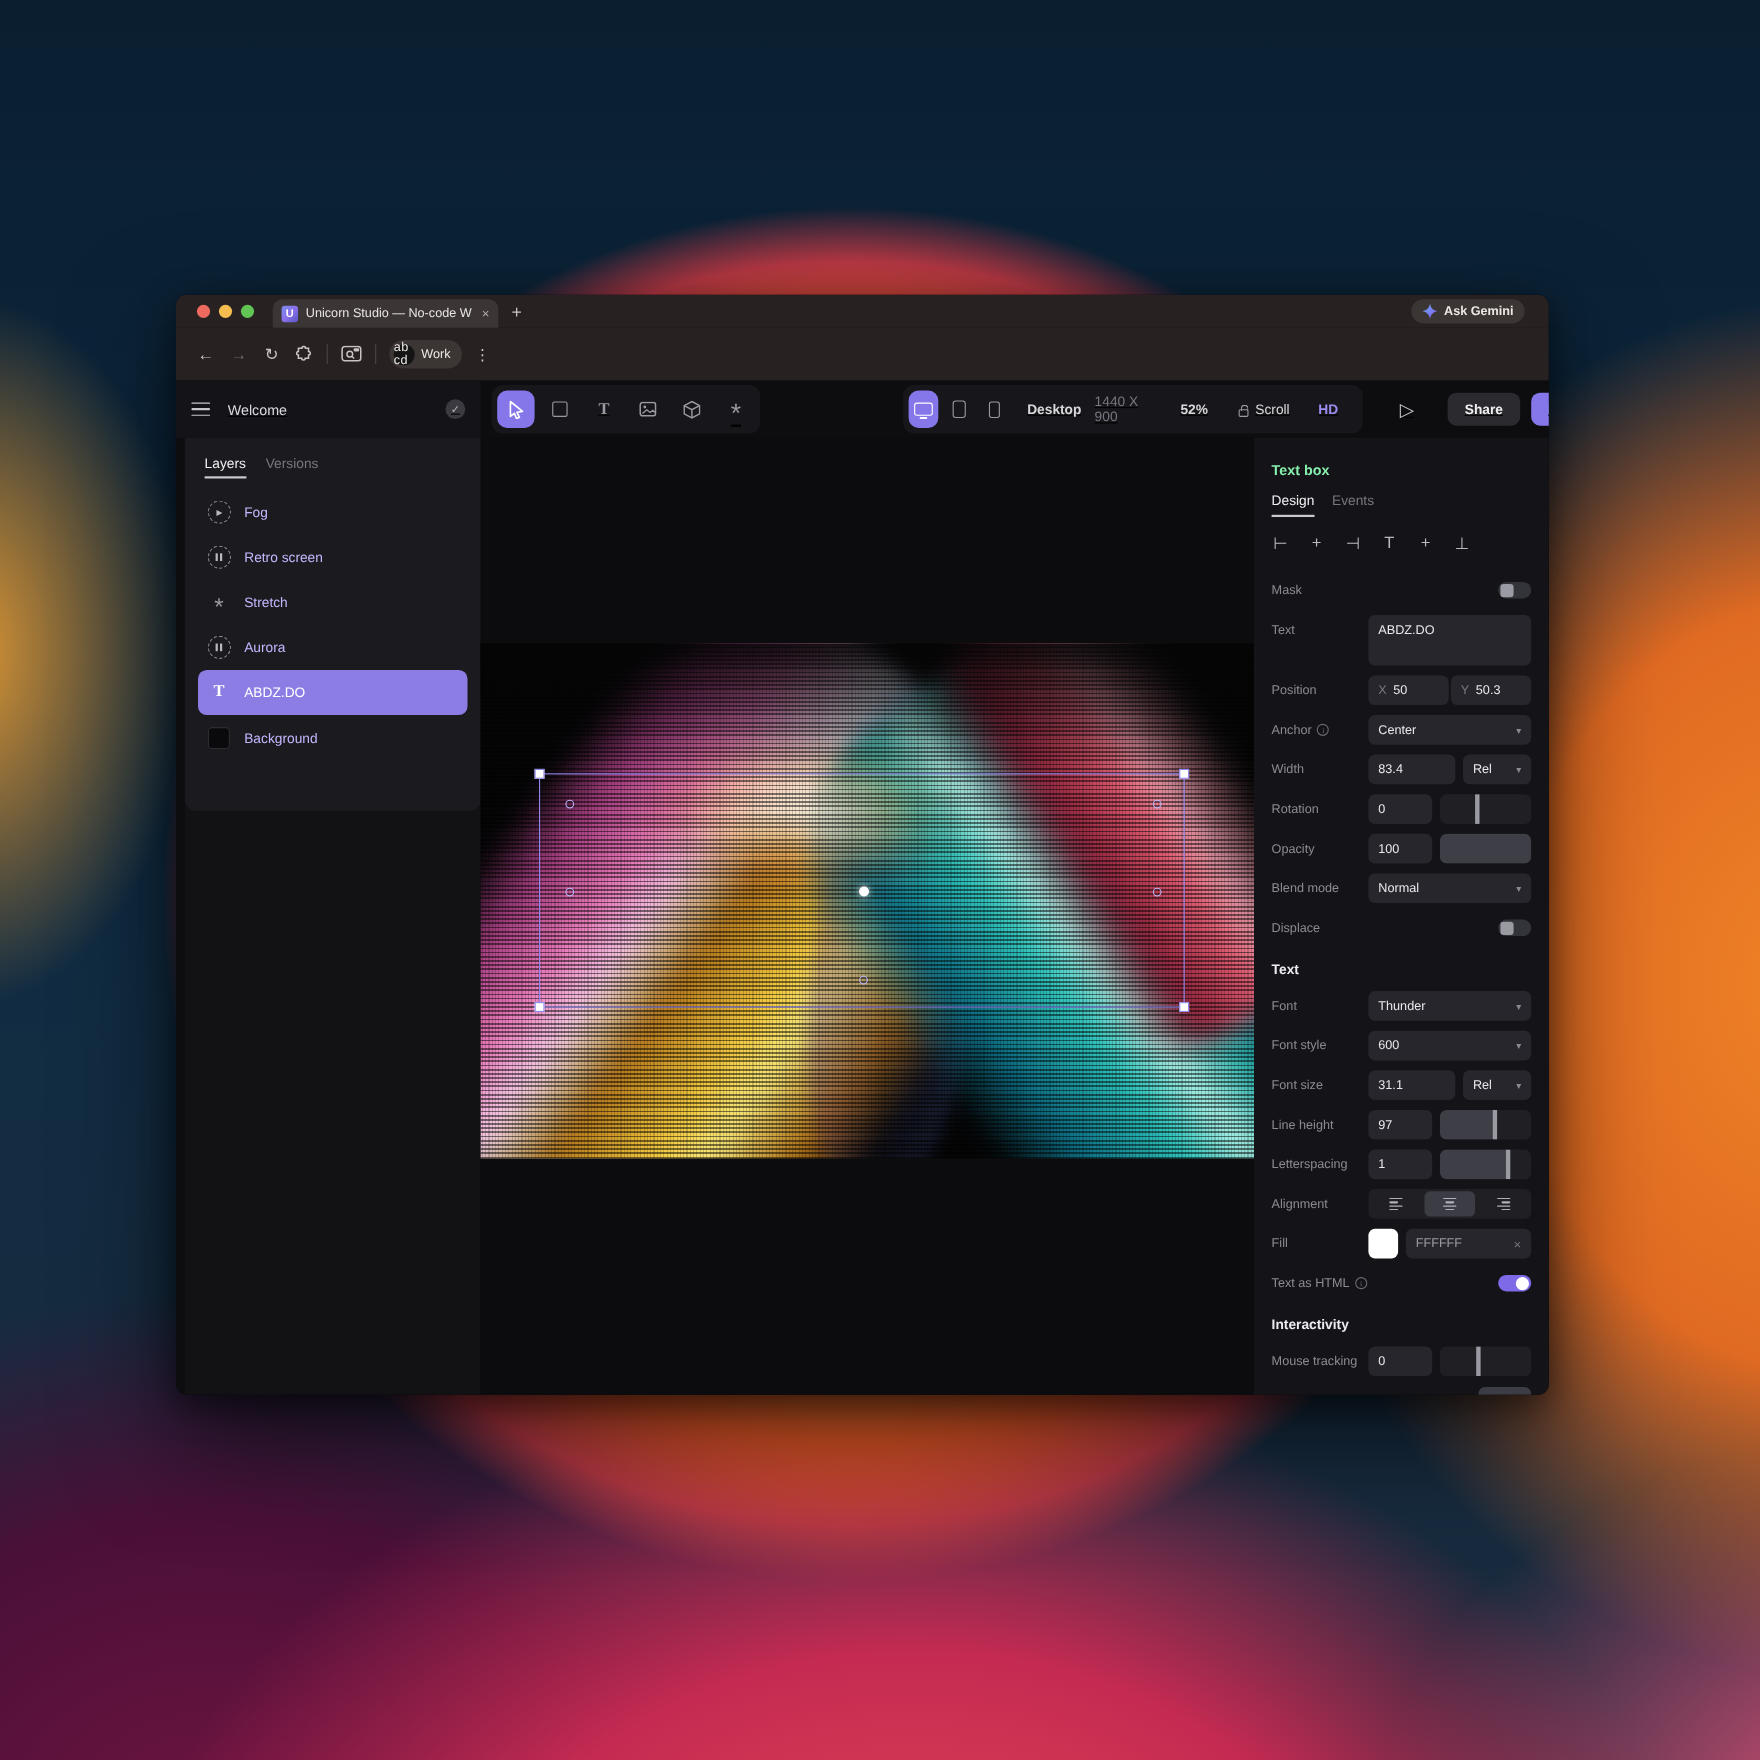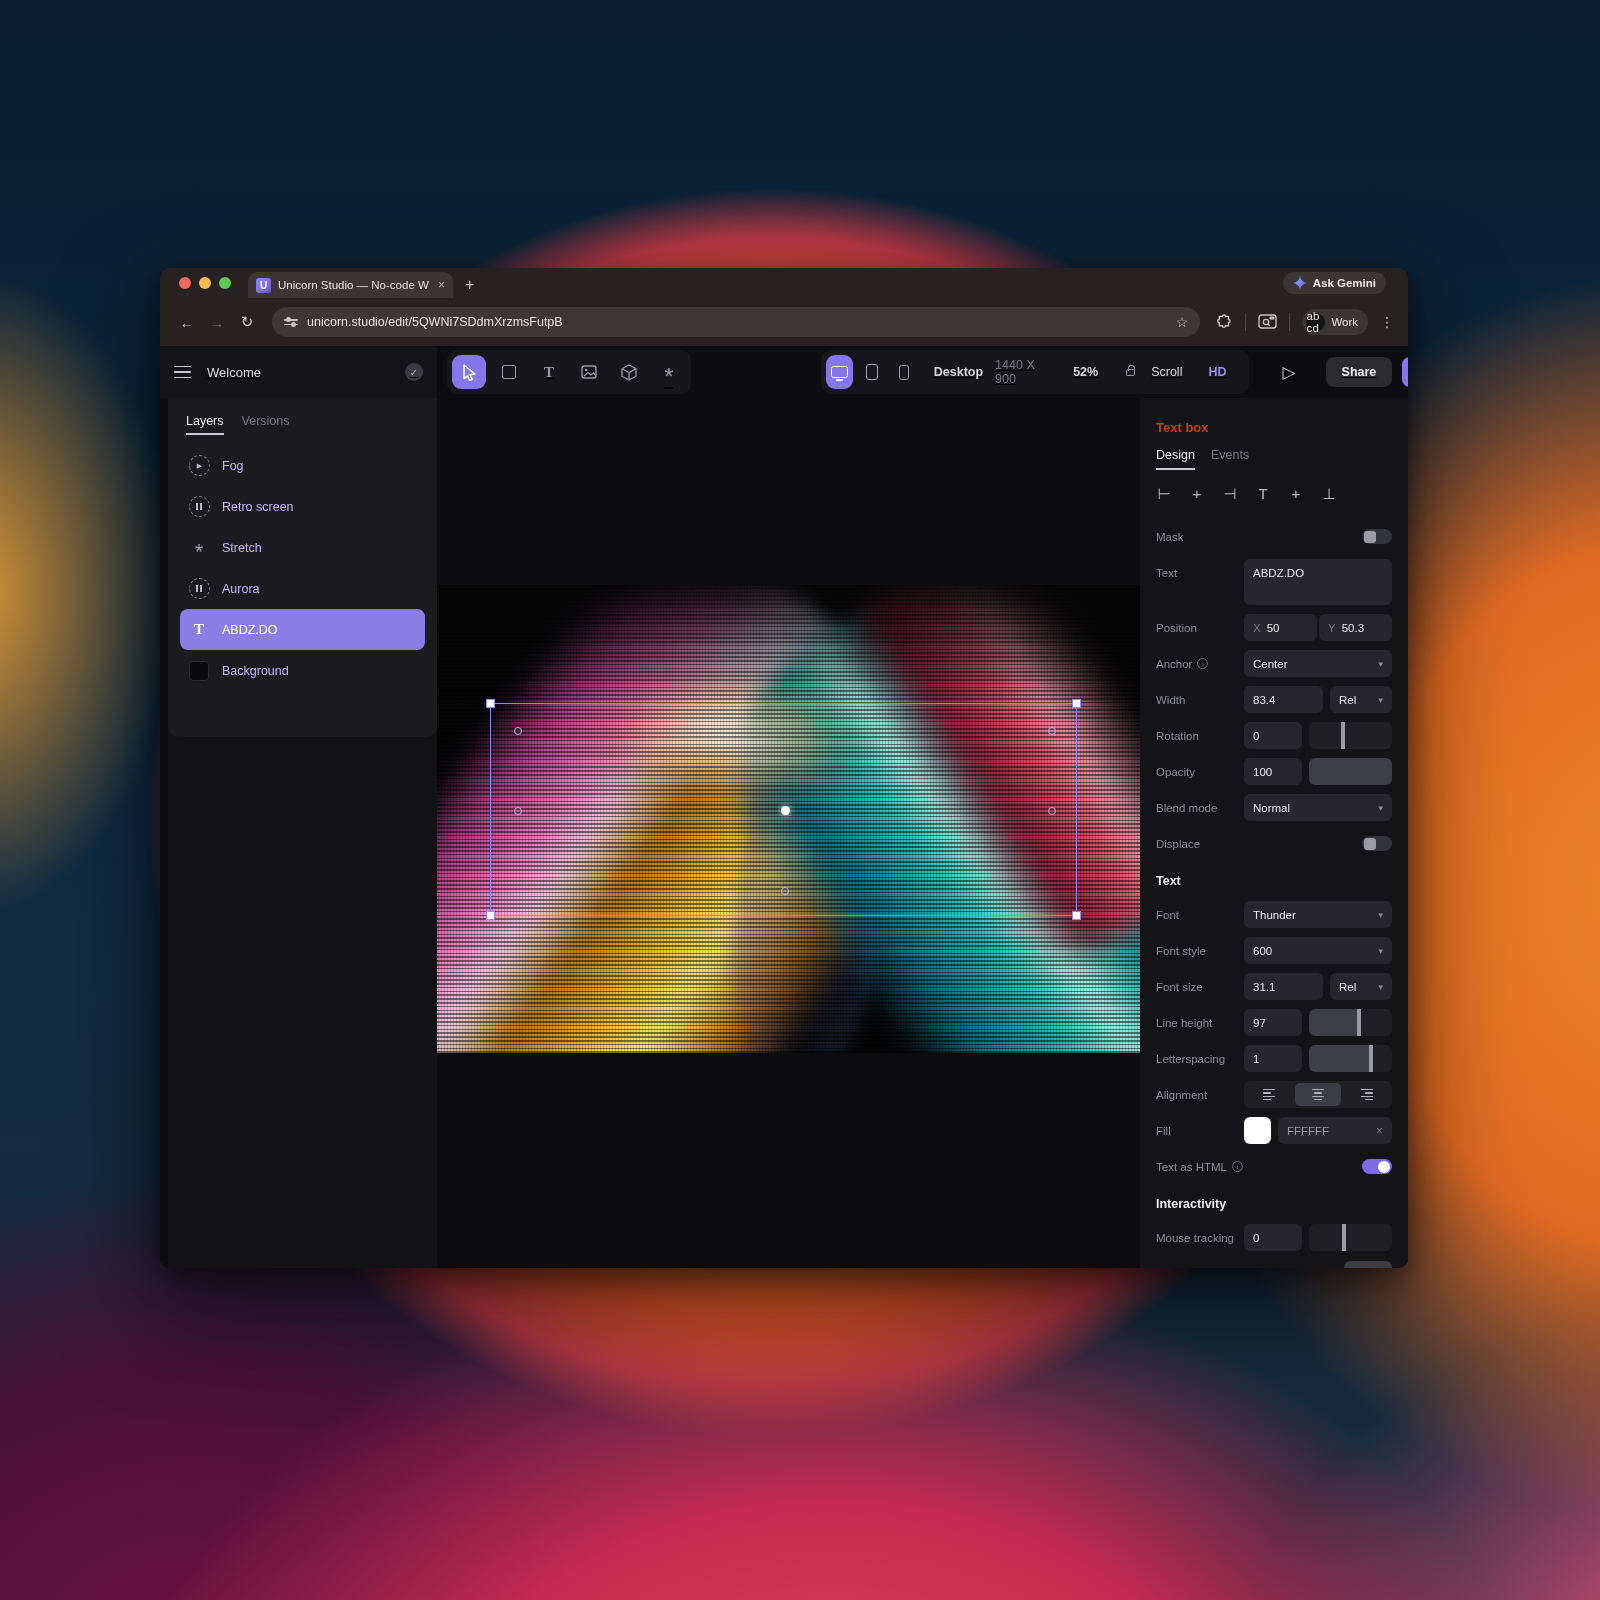--- a/index.html
+++ b/index.html
@@ -79,21 +79,21 @@
   .device-group{ display:flex; align-items:center; gap:6px; background:#17171b; border-radius:10px; padding:5px 14px 5px 5px; margin-left:130px; }
   .dev{ width:34px; height:34px; border-radius:9px; display:flex; align-items:center; justify-content:center; color:#9a9aa2; }
   .dev.selected{ background:#8577ea; color:#fff; }
   .ic-monitor{ width:17px; height:12px; border:1.6px solid currentColor; border-radius:2.5px; position:relative; }
   .ic-monitor::after{ content:""; position:absolute; left:4px; right:4px; bottom:-4px; height:1.6px; background:currentColor; border-radius:1px; }
   .ic-tablet{ width:12px; height:16px; border:1.6px solid currentColor; border-radius:3px; }
   .ic-phone{ width:10px; height:15px; border:1.5px solid currentColor; border-radius:2.5px; }
   .dev-label{ font-size:12.5px; color:#d8d8dc; font-weight:bold; margin-left:10px; }
   .dev-size{ font-size:12.5px; color:#77777e; margin-left:6px; }
   .zoom-label{ font-size:12.5px; color:#d8d8dc; font-weight:bold; margin-left:22px; }
-  .scroll-wrap{ display:flex; align-items:flex-start; gap:16px; margin-left:22px; }
+  .scroll-wrap{ display:flex; align-items:flex-end; gap:6px; margin-left:22px; }
   .ic-lock{ width:9px; height:7px; border:1.3px solid #9a9aa2; border-radius:1.5px; position:relative; margin-top:4px; }
   .ic-lock::before{ content:""; position:absolute; left:1px; top:-5px; width:5px; height:5px; border:1.3px solid #9a9aa2; border-bottom:none; border-radius:4px 4px 0 0; }
   .scroll-label{ font-size:12.5px; color:#d8d8dc; }
   .hd-label{ font-size:12.5px; font-weight:bold; color:#9a8cf0; margin-left:20px; margin-right:8px; }
   .play-btn{ font-size:17px; color:#c6c6cc; margin-left:34px; }
   .share-btn{ margin-left:30px; background:#2a2a2f; border-radius:8px; padding:8px 16px; font-size:12.5px; color:#f0f0f3; font-weight:bold; }
   .export-btn{ margin-left:10px; background:#8577ea; border-radius:8px; padding:8px 15px; font-size:12.5px; color:#ffffff; font-weight:bold; }
 
   
   .sidebar{ position:absolute; left:8px; top:52px; bottom:0; width:269px; background:#121215; }
@@ -142,21 +142,21 @@
   .selection{ position:absolute; left:53px; top:305px; width:587px; height:213px;
     border:1.2px solid #8f88ef; }
   .handle{ position:absolute; width:9px; height:9px; background:#fff; border:1.2px solid #8f88ef; }
   .h-tl{ left:-5px; top:-5px; } .h-tr{ right:-5px; top:-5px; }
   .h-bl{ left:-5px; bottom:-5px; } .h-br{ right:-5px; bottom:-5px; }
   .ctrl-dot{ position:absolute; width:8px; height:8px; border:1.3px solid #b9b4f5; border-radius:50%; }
   .center-dot{ position:absolute; width:9px; height:9px; background:#fff; border-radius:50%; box-shadow:0 0 6px rgba(255,255,255,.8); }
 
   
   .inspector{ position:absolute; right:0; top:52px; bottom:0; width:268px; background:#141418; padding:22px 16px; overflow:hidden; }
-  .insp-title{ font-size:13px; font-weight:bold; color:#c2410c; }
+  .insp-title{ font-size:13px; font-weight:bold; color:#86efac; }
   .insp-tabs{ display:flex; gap:16px; margin-top:13px; }
   .insp-tab{ font-size:12.5px; color:#77777e; padding-bottom:6px; }
   .insp-tab.active{ color:#f0f0f3; border-bottom:2px solid #c9c9cf; }
   .align-iconrow{ display:flex; gap:17px; margin:15px 0 20px; color:#b9b9c0; font-size:15px; }
   .align-iconrow span{ width:16px; text-align:center; }
 
   .row{ display:flex; align-items:center; margin-bottom:9px; min-height:27px; }
   .row .lbl{ width:88px; font-size:11.5px; color:#8b8b93; flex:none; display:flex; align-items:center; gap:5px; }
   .row .ctrl{ flex:1; display:flex; align-items:center; gap:7px; }
   .info-i{ width:11px; height:11px; border:1px solid #6a6a72; border-radius:50%; color:#6a6a72; font-size:7px;
@@ -229,28 +229,20 @@
         <path d="M7 0 C7.6 4 10 6.4 14 7 C10 7.6 7.6 10 7 14 C6.4 10 4 7.6 0 7 C4 6.4 6.4 4 7 0 Z" fill="url(#gg)"></path>
       </svg>
       <span>Ask Gemini</span>
     </div>
   </div>
 
   <div class="urlbar">
     <span class="nav-ic">←</span>
     <span class="nav-ic dim">→</span>
     <span class="nav-ic">↻</span>
-    <div class="omnibox">
-      <span class="omni-tune">
-          <i></i>
-          <i></i>
-        </span>
-      <span class="url-text">unicorn.studio/edit/5QWNi7SDdmXrzmsFutpB</span>
-      <span class="star">☆</span>
-    </div>
     <div class="chrome-right">
       <svg width="17" height="17" viewBox="0 0 17 17">
         <path d="M6.5 2.5 a1.6 1.6 0 0 1 3.2 0 h2.8 v3 a1.6 1.6 0 0 1 0 3.2 v3 h-3 a1.6 1.6 0 0 1 -3.2 0 h-3 v-3 a1.6 1.6 0 0 1 0 -3.2 v-3 z" fill="none" stroke="#c9c4c2" stroke-width="1.4"></path>
       </svg>
       <span class="divider-v"></span>
       <svg width="19" height="16" viewBox="0 0 19 16">
         <rect x="1" y="1" width="17" height="13" rx="2.5" fill="none" stroke="#c9c4c2" stroke-width="1.4"></rect>
         <rect x="11.5" y="2.5" width="5" height="3" rx="1" fill="#c9c4c2"></rect>
         <circle cx="8" cy="8" r="2.6" fill="none" stroke="#c9c4c2" stroke-width="1.3"></circle>
         <line x1="10" y1="10" x2="12" y2="12" stroke="#c9c4c2" stroke-width="1.3"></line>

